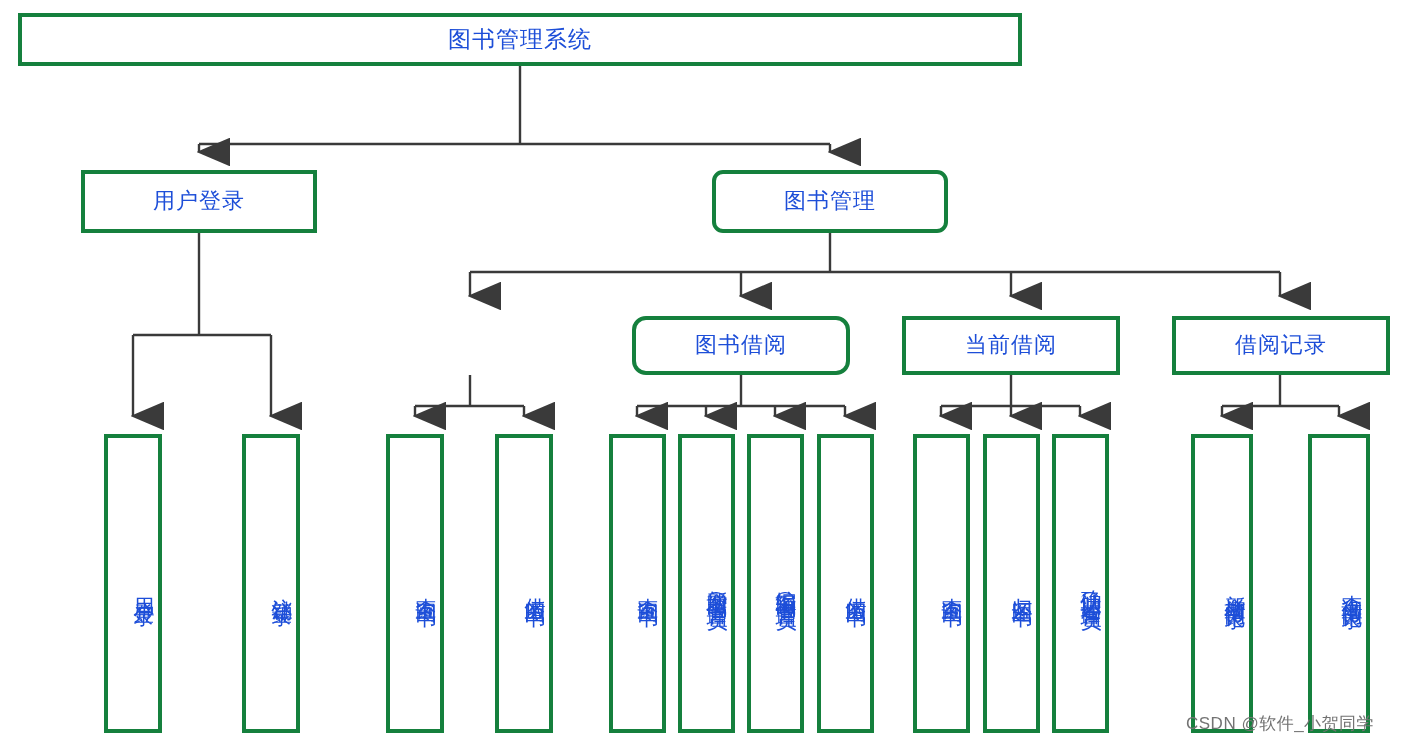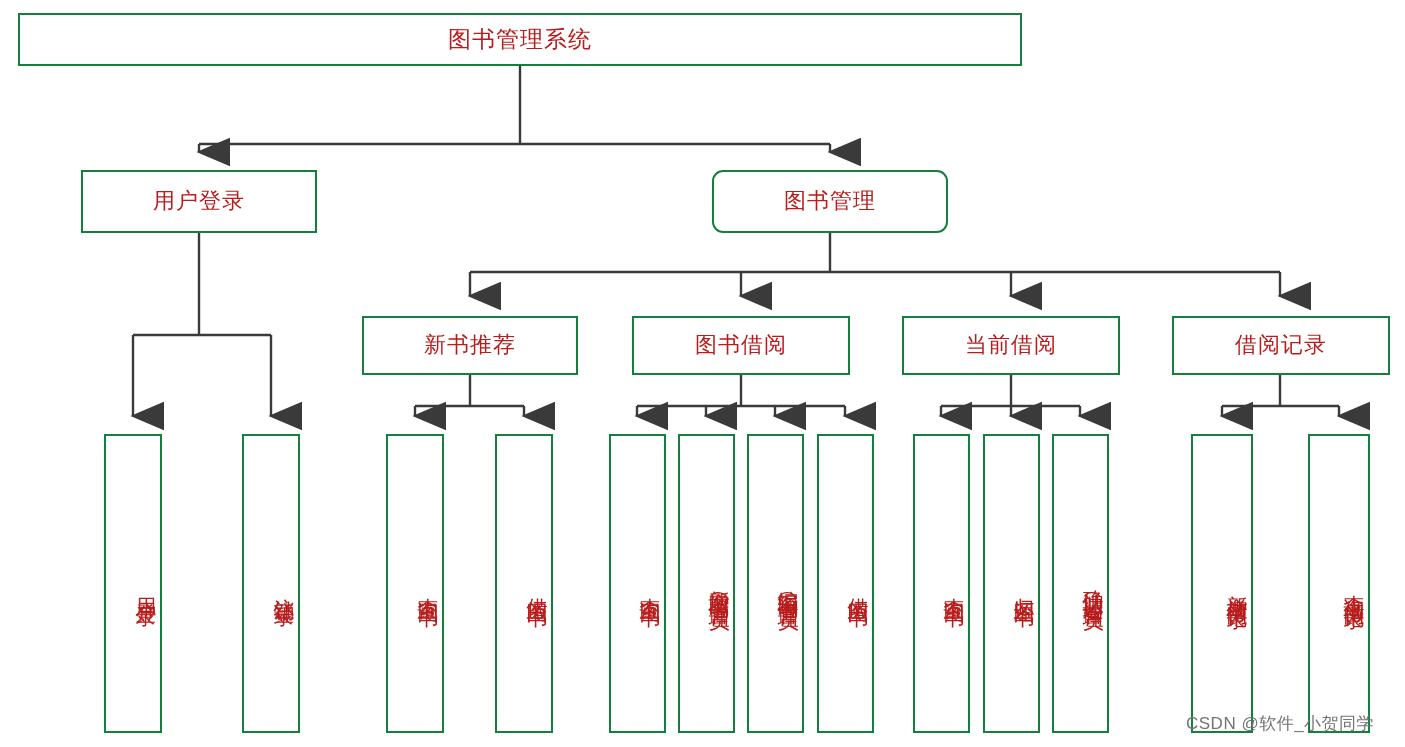--- a/index.html
+++ b/index.html
@@ -13,26 +13,26 @@
   #canvas {
     position: relative;
     width: 1405px;
     height: 747px;
     background: #ffffff;
     overflow: hidden;
   }
   .node {
     position: absolute;
     box-sizing: border-box;
-    border: 2px solid #15803d;
+    border: 4px solid #15803d;
     background: #ffffff;
     display: flex;
     align-items: center;
     justify-content: center;
-    color: #b91c1c;
+    color: #1d4ed8;
   }
   .node.horiz {
     font-size: 22px;
     letter-spacing: 1px;
     line-height: 1.2;
   }
   .node.root {
     font-size: 23px;
   }
   .node.vert {
@@ -133,25 +133,22 @@
   </div>
 
   <div class="node horiz" style="left:81px; top:170px; width:236px; height:63px;">
     <span>用户登录</span>
   </div>
 
   <div class="node horiz" style="left:712px; top:170px; width:236px; height:63px;border-radius:11px;">
     <span>图书管理</span>
   </div>
 
-  <div class="node horiz" style="left:362px; top:316px; width:216px; height:59px;">
-    <span>新书推荐</span>
-  </div>
-
-  <div class="node horiz" style="left:632px; top:316px; width:218px; height:59px;">
+
+  <div class="node horiz" style="left:632px; top:316px; width:218px; height:59px;border-radius:14px;">
     <span>图书借阅</span>
   </div>
 
   <div class="node horiz" style="left:902px; top:316px; width:218px; height:59px;justify-content:center;">
     <span>当前借阅</span>
   </div>
 
   <div class="node horiz" style="left:1172px; top:316px; width:218px; height:59px;">
     <span>借阅记录</span>
   </div>

